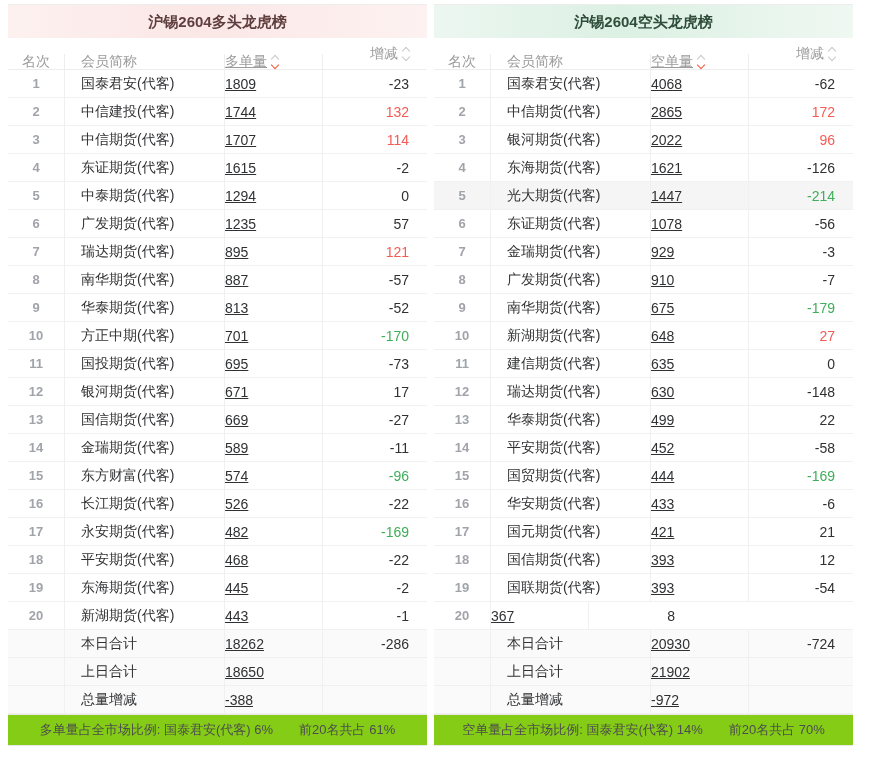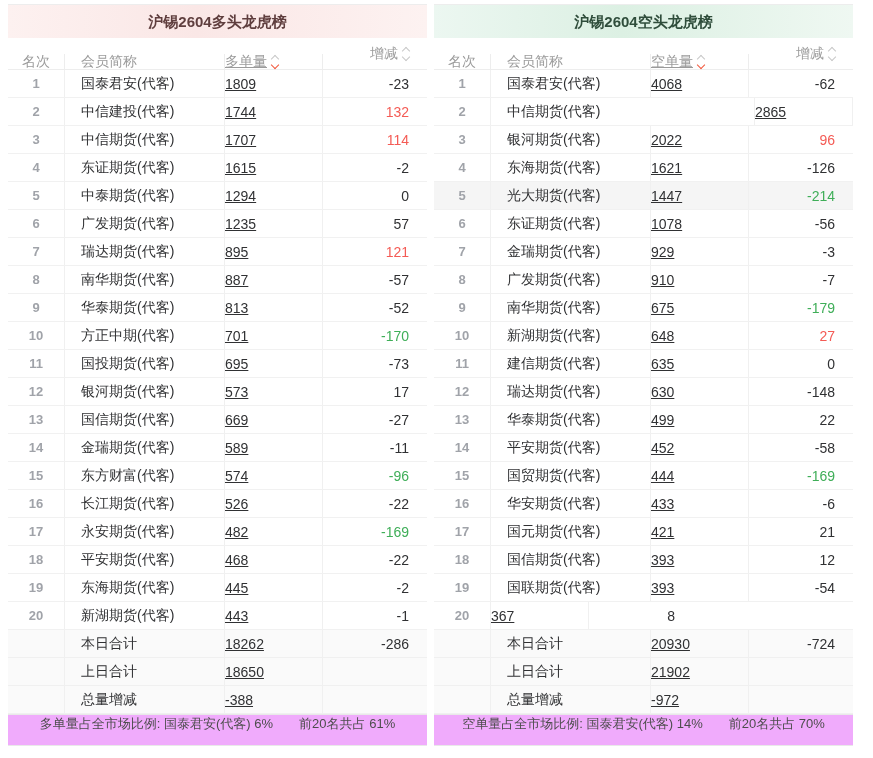--- a/index.html
+++ b/index.html
@@ -50,21 +50,21 @@
   .sort { display:inline-flex; flex-direction:column; margin-left:5px;
     gap:2px; cursor:pointer; }
   .caret { width:6px; height:6px; border-right:1.6px solid #c8c8c8;
     border-bottom:1.6px solid #c8c8c8; display:block; }
   .caret.up { transform:rotate(-135deg); margin-bottom:-1px; }
   .caret.down { transform:rotate(45deg); margin-top:-1px; }
   .caret.active { border-color:#f2583c; }
 
   .srow { display:flex; height:28px; align-items:center; background:#fafafa;
     border-bottom:1px solid #f0f0f0; font-size:14px; }
-  .footer { height:31px; background:#f0abfc; display:flex; 
+  .footer { height:31px; background:#84cc16; display:flex; align-items:center;
     justify-content:center; font-size:13px; color:#4d4d4d;
     border-top:1px solid #e9e9e9; }
   .footer .seg + .seg { margin-left:26px; }
 </style>
 </head>
 <body>
 
 <div class="wrap">
 
   <section class="board red">
@@ -150,21 +150,21 @@
         </div>
         <div class="trow">
           <div class="col-rank rank-num">11</div>
           <div class="col-member">国投期货(代客)</div>
           <div class="col-volume">695</div>
           <div class="col-change">-73</div>
         </div>
         <div class="trow">
           <div class="col-rank rank-num">12</div>
           <div class="col-member">银河期货(代客)</div>
-          <div class="col-volume">573</div>
+          <div class="col-volume">671</div>
           <div class="col-change">17</div>
         </div>
         <div class="trow">
           <div class="col-rank rank-num">13</div>
           <div class="col-member">国信期货(代客)</div>
           <div class="col-volume">669</div>
           <div class="col-change">-27</div>
         </div>
         <div class="trow">
           <div class="col-rank rank-num">14</div>
@@ -258,20 +258,21 @@
         <div class="trow">
           <div class="col-rank rank-num">1</div>
           <div class="col-member">国泰君安(代客)</div>
           <div class="col-volume">4068</div>
           <div class="col-change">-62</div>
         </div>
         <div class="trow">
           <div class="col-rank rank-num">2</div>
           <div class="col-member">中信期货(代客)</div>
           <div class="col-volume">2865</div>
+          <div class="col-change val-red">172</div>
         </div>
         <div class="trow">
           <div class="col-rank rank-num">3</div>
           <div class="col-member">银河期货(代客)</div>
           <div class="col-volume">2022</div>
           <div class="col-change val-red">96</div>
         </div>
         <div class="trow">
           <div class="col-rank rank-num">4</div>
           <div class="col-member">东海期货(代客)</div>

